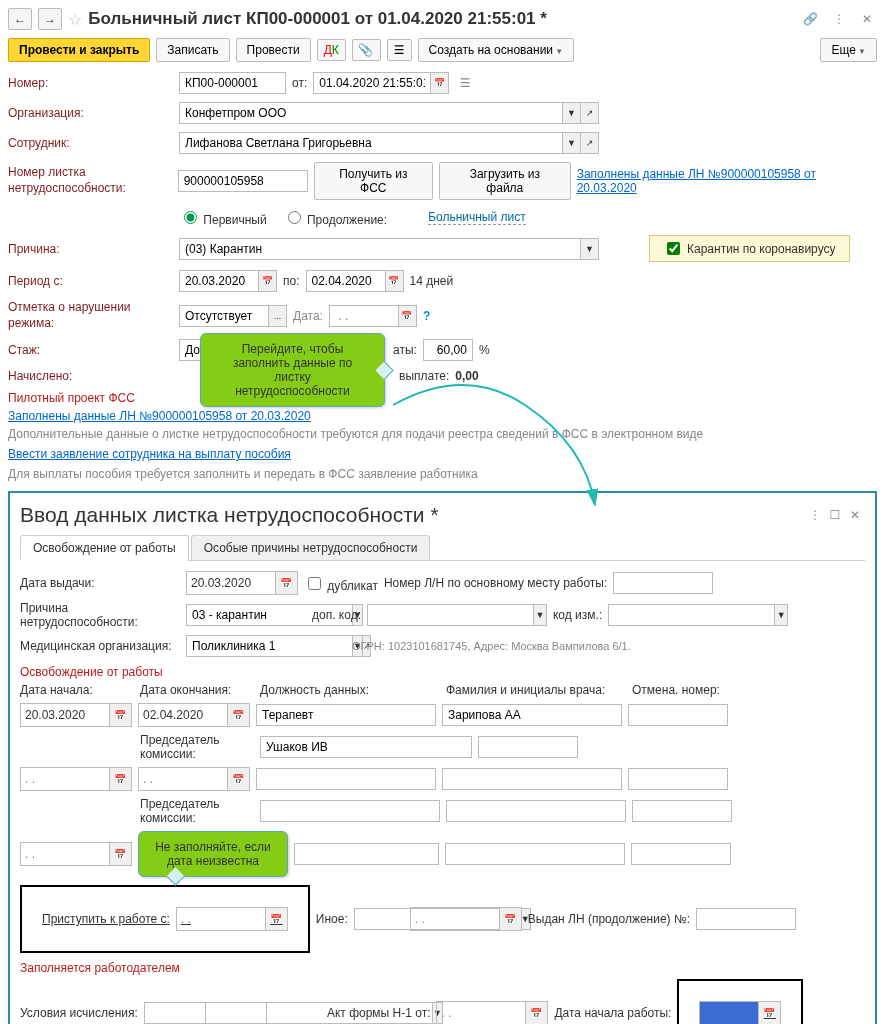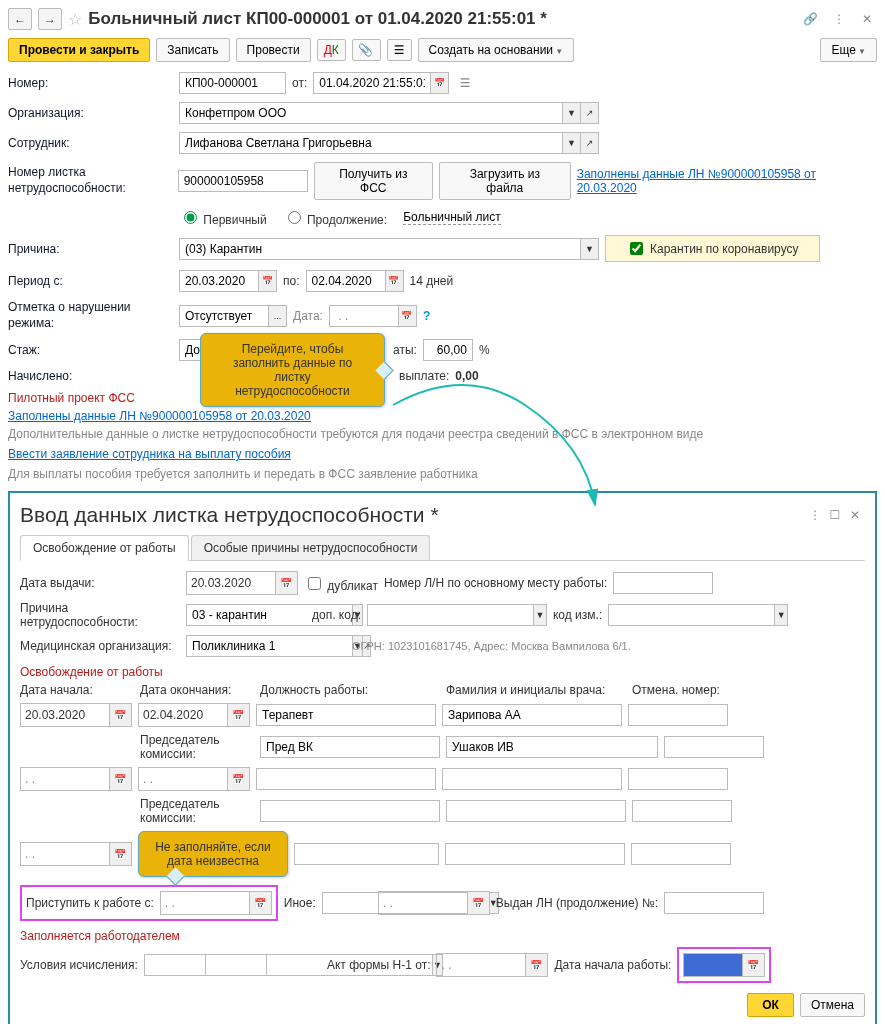--- a/index.html
+++ b/index.html
@@ -10,48 +10,48 @@
 .title { font-size: 17px; font-weight: bold; flex: 1; }
 .hdr-right { display: flex; gap: 8px; align-items: center; }
 .ico-btn { width: 20px; height: 20px; display: flex; align-items: center; justify-content: center; cursor: pointer; color: #888; }
 .toolbar { display: flex; gap: 6px; margin-bottom: 10px; align-items: center; }
 .btn { padding: 4px 10px; border: 1px solid #bbb; background: #f8f8f8; cursor: pointer; border-radius: 2px; }
 .btn-yellow { background: #ffd633; border-color: #d4a506; font-weight: bold; }
 .btn-icon { padding: 3px 6px; }
 .btn-dd::after { content: " ▼"; font-size: 8px; color: #666; }
 .spacer { flex: 1; }
 .form-row { display: flex; align-items: center; margin-bottom: 8px; gap: 6px; }
-.lbl { width: 165px; color: #0f172a; }
+.lbl { width: 165px; color: #7f1d1d; }
 .inp { border: 1px solid #bbb; padding: 3px 5px; height: 22px; background: #fff; }
 .inp-sm { width: 107px; }
 .dd-btn { width: 18px; height: 22px; border: 1px solid #bbb; border-left: none; background: #f0f0f0; display: flex; align-items: center; justify-content: center; cursor: pointer; font-size: 9px; }
 .greentxt { color: #b91c1c; }
 .link { color: #0066cc; text-decoration: underline; cursor: pointer; }
-.link-dashed { border-bottom: 1px dashed #999; color: #000000; }
-.yellow-box { background: #fff8d6; border: 1px solid #d4c77a; padding: 3px 20px; display: inline-flex; align-items: center; gap: 4px; }
+.link-dashed { border-bottom: 1px dashed #999; color: #0369a1; margin-left: 25px; }
+.yellow-box { background: #fff8d6; border: 1px solid #d4c77a; padding: 3px 13px; display: inline-flex; align-items: center; gap: 4px; margin-left: 44px; }
 .yellow-box input[type=checkbox] { accent-color: green; }
 .radio-grp { display: flex; gap: 16px; align-items: center; }
-.tip-box { position: absolute; background: #eab308; border: 1px solid #5aa8c4; border-radius: 6px; padding: 8px 12px; text-align: center; box-shadow: 1px 1px 3px rgba(0,0,0,0.2); z-index: 10; }
+.tip-box { position: absolute; background: #84cc16; border: 1px solid #5aa8c4; border-radius: 6px; padding: 8px 12px; text-align: center; box-shadow: 1px 1px 3px rgba(0,0,0,0.2); z-index: 10; }
 .tip-box::after { content: ""; position: absolute; width: 12px; height: 12px; background: #d6f0f5; border-right: 1px solid #5aa8c4; border-bottom: 1px solid #5aa8c4; }
 .tip1 { left: 200px; top: 333px; width: 185px; }
 .tip1::after { right: -7px; top: 30px; transform: rotate(-45deg); }
 .tip2 { left: 170px; top: 830px; width: 150px; }
 .tip2::after { left: 30px; bottom: -7px; transform: rotate(45deg); }
 .hint-txt { color: #888; }
 .sub-window { border: 2px solid #2a8aa8; margin-top: 10px; padding: 10px; position: relative; }
 .sub-hdr { display: flex; align-items: center; margin-bottom: 8px; }
 .sub-title { font-size: 21px; flex: 1; }
 .tabs { display: flex; border-bottom: 1px solid #ccc; margin-bottom: 10px; }
 .tab { padding: 5px 12px; border: 1px solid #ccc; border-bottom: none; background: #f0f0f0; cursor: pointer; margin-right: 2px; border-radius: 3px 3px 0 0; }
 .tab.active { background: #fff; border-bottom: 1px solid #fff; margin-bottom: -1px; }
 .grid-row { display: flex; gap: 6px; margin-bottom: 6px; align-items: center; }
 .date-inp { width: 90px; height: 24px; border: 1px solid #bbb; padding: 2px 4px; display: flex; align-items: center; }
 .date-wrap { display: flex; }
 .cal-btn { width: 22px; height: 24px; border: 1px solid #bbb; border-left: none; background: #f0f0f0; display: flex; align-items: center; justify-content: center; font-size: 10px; cursor: pointer; }
-.highlight-box { border: 2px solid #d946ef; padding: 4px; display: inline-block; }
+.highlight-box { border: 2px solid #000000; padding: 20px; display: inline-block; text-decoration: underline; }
 .footer-btns { display: flex; justify-content: flex-end; gap: 6px; margin-top: 10px; }
 .ogrn-txt { color: #888; font-size: 11px; }
 svg.arrow { position: absolute; left: 385px; top: 355px; z-index: 5; pointer-events: none; }
 .sel-pair { display: flex; }
 .sel-pair .inp { flex: 1; }
 </style>
 </head>
 <body>
 
 <div class="hdr">
@@ -251,21 +251,21 @@
         <div class="dd-btn">↗</div>
       </div>
     <span class="ogrn-txt">ОГРН: 1023101681745, Адрес: Москва Вампилова 6/1.</span>
   </div>
 
   <div class="greentxt" style="margin:8px 0 4px">Освобождение от работы</div>
 
   <div class="grid-row">
     <span style="width:114px">Дата начала:</span>
     <span style="width:114px">Дата окончания:</span>
-    <span style="width:180px">Должность работы:</span>
+    <span style="width:180px">Должность данных:</span>
     <span style="width:180px">Фамилия и инициалы врача:</span>
     <span>Отмена. номер:</span>
   </div>
 
   <div class="grid-row">
     <div class="date-wrap">
         <div class="date-inp">20.03.2020</div>
         <div class="cal-btn">📅</div>
       </div>
     <div class="date-wrap">
@@ -273,21 +273,20 @@
         <div class="cal-btn">📅</div>
       </div>
     <input class="inp" style="width: 180px;" value="Терапевт">
     <input class="inp" style="width: 180px;" value="Зарипова АА">
     <input class="inp" style="width: 100px;">
   </div>
 
   <div class="grid-row">
     <span style="width:114px"></span>
     <span style="width:114px">Председатель комиссии:</span>
-    <input class="inp" style="width: 180px;" value="Пред ВК">
     <input class="inp" style="width: 212px;" value="Ушаков ИВ">
     <input class="inp" style="width: 100px;">
   </div>
 
   <div class="grid-row">
     <div class="date-wrap">
         <div class="date-inp hint-txt"> . .</div>
         <div class="cal-btn">📅</div>
       </div>
     <div class="date-wrap">

